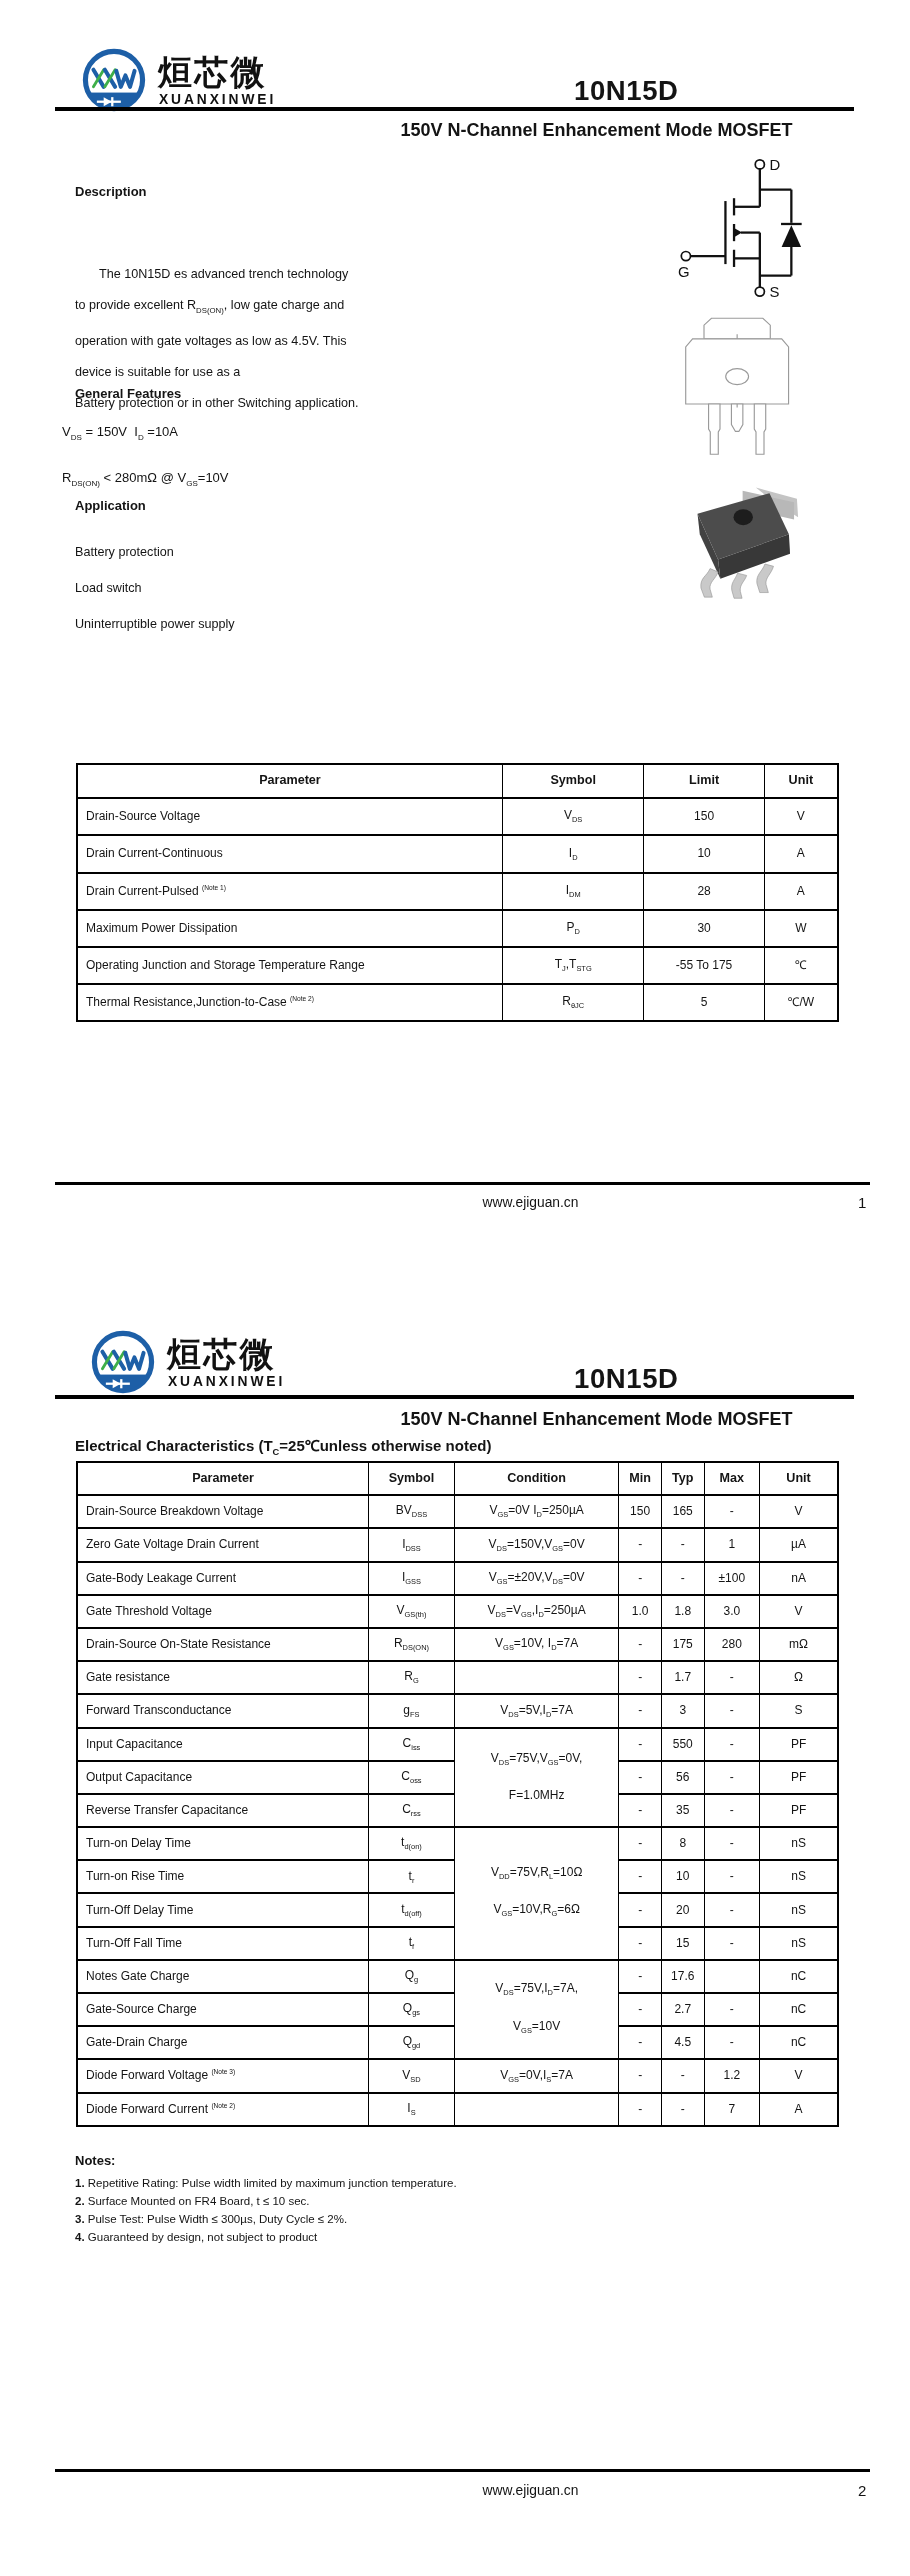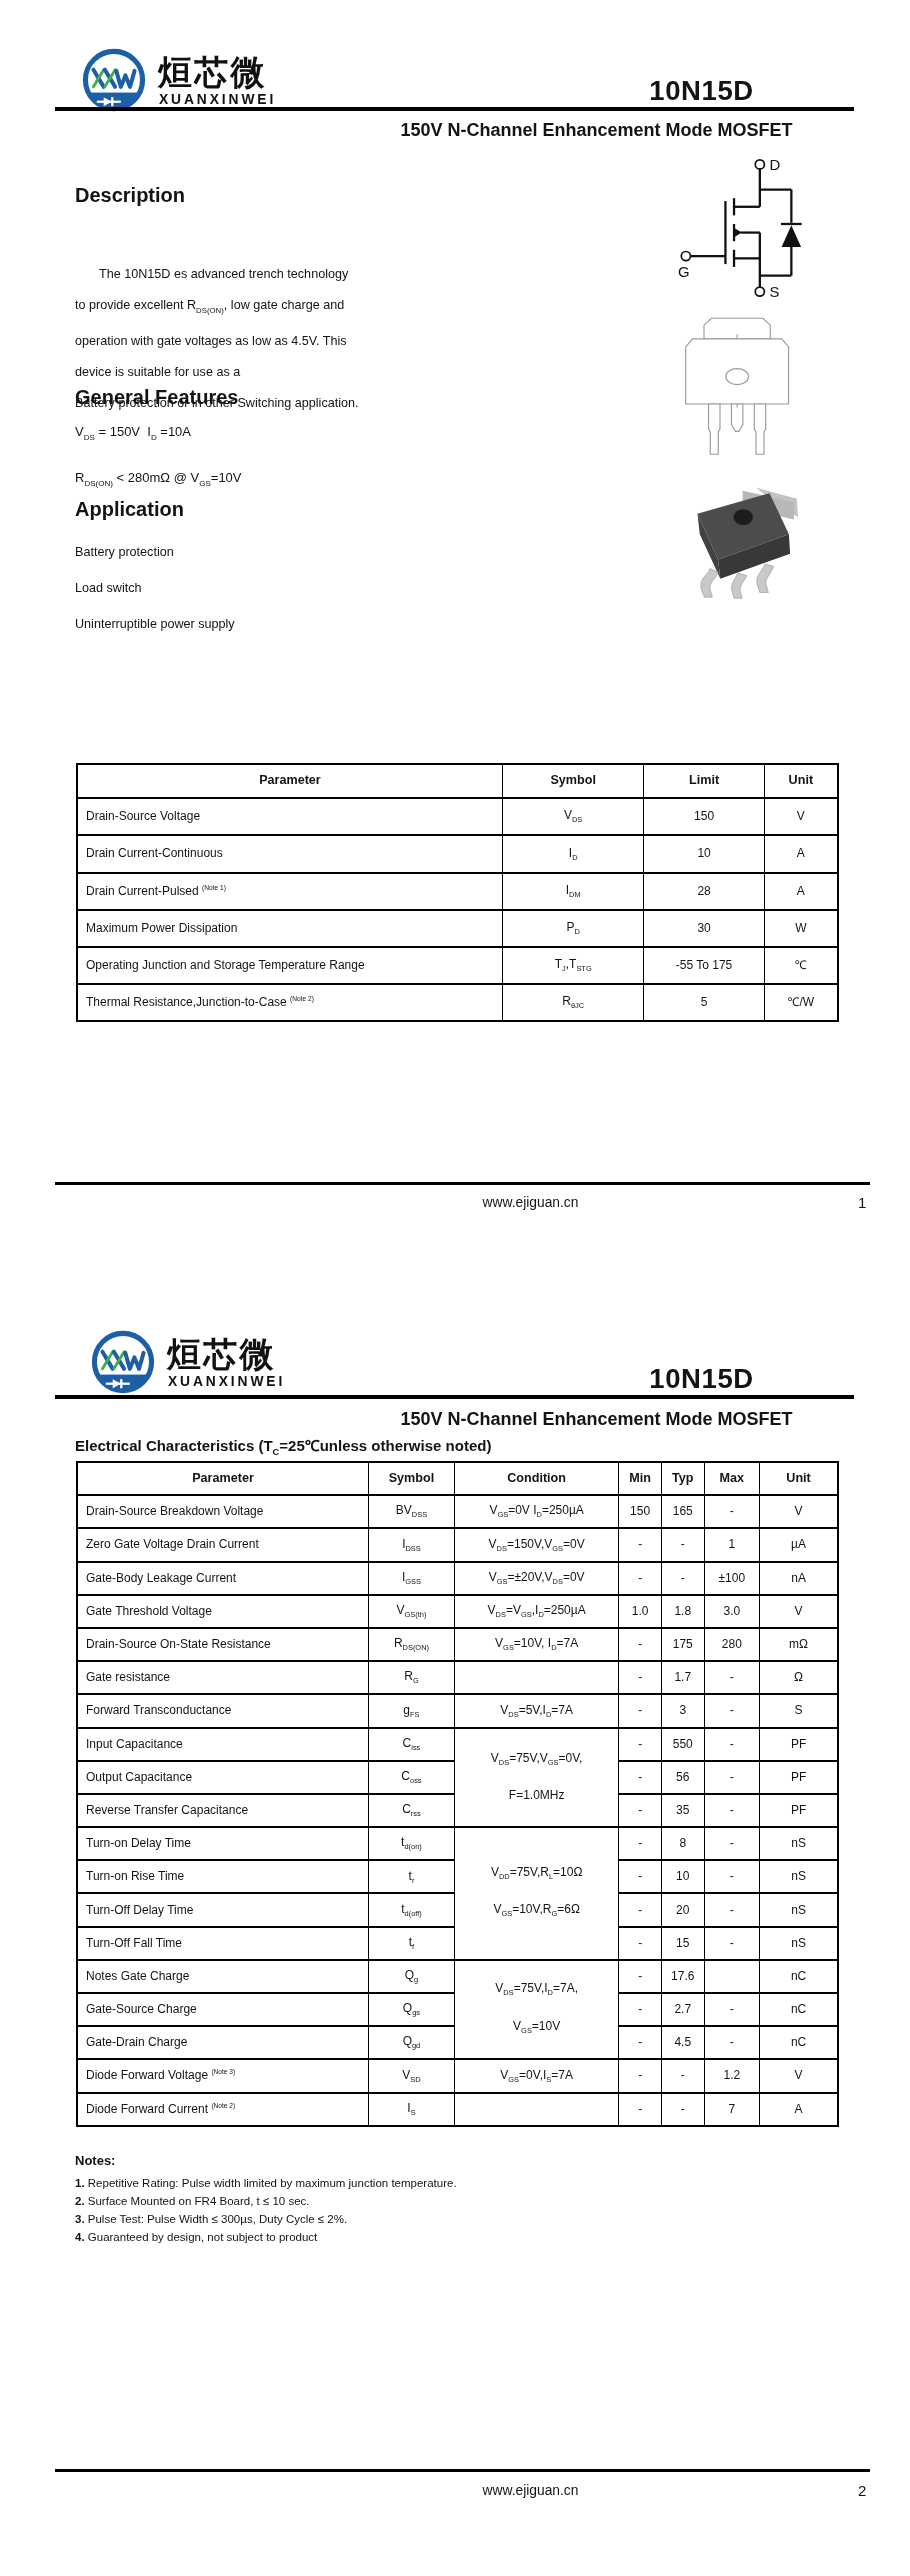--- a/index.html
+++ b/index.html
@@ -1,22 +1,22 @@
 <!DOCTYPE html>
 <html style="font-size:9.2px"><head>
 <meta charset="utf-8">
 <style>
   html,body{margin:0;padding:0;background:#ffffff;}
   .sheet{position:relative;width:910px;height:2576px;background:#fff;
          font-family:"Liberation Sans",sans-serif;color:#141414;overflow:hidden;}
   .abs{position:absolute;}
   .divider{background:#000;height:4px;}
-  .partnum{font-size:27.5px;font-weight:bold;text-align:center;letter-spacing:0.6px;}
+  .partnum{font-size:27.5px;font-weight:bold;text-align:left;letter-spacing:0.6px;}
   .subtitle{font-size:18px;font-weight:bold;text-align:center;white-space:nowrap;}
-  .sec-head{font-size:20px;font-weight:bold;}
+  .sec-head{font-size:13px;font-weight:bold;}
   .body-lines div{line-height:31px;font-size:12.6px;white-space:nowrap;}
   .body-lines div:first-child{padding-left:24px;margin-top:47px;}
   .feat-lines div{line-height:40px;font-size:13px;white-space:nowrap;}
   .app-lines div{line-height:36px;font-size:12.6px;white-space:nowrap;}
   .note-lines div{line-height:18px;font-size:11.5px;white-space:nowrap;}
   .notes-head{font-size:13px;font-weight:bold;}
   sub{font-size:0.62em;}
   sup.nt{font-size:0.55em;}
   table.dt{border-collapse:collapse;table-layout:fixed;width:763px;background:#fff;border:2.3px solid #000;}
   table.dt th,table.dt td{border-left:1.1px solid #000;border-right:1.1px solid #000;
@@ -77,21 +77,21 @@
   <div class="abs sec-head" style="left:75px;top:184px;">Description</div>
   <div class="abs body-lines" style="left:75px;top:212px;">
       <div>The 10N15D es advanced trench technology</div>
       <div>to provide excellent R<sub>DS(ON)</sub>, low gate charge and</div>
       <div>operation with gate voltages as low as 4.5V. This</div>
       <div>device is suitable for use as a</div>
       <div>Battery protection or in other Switching application.</div>
     </div>
 
   <div class="abs sec-head" style="left:75px;top:386px;">General Features</div>
-  <div class="abs feat-lines" style="left:75px;top:412px;">
+  <div class="abs feat-lines" style="left:62px;top:412px;">
       <div>V<sub>DS</sub> = 150V&nbsp; I<sub>D</sub> =10A</div>
       <div>R<sub>DS(ON)</sub> &lt; 280mΩ @ V<sub>GS</sub>=10V</div>
     </div>
 
   <div class="abs sec-head" style="left:75px;top:498px;">Application</div>
   <div class="abs app-lines" style="left:75px;top:534px;">
       <div>Battery protection</div>
       <div>Load switch</div>
       <div>Uninterruptible power supply</div>
     </div>

